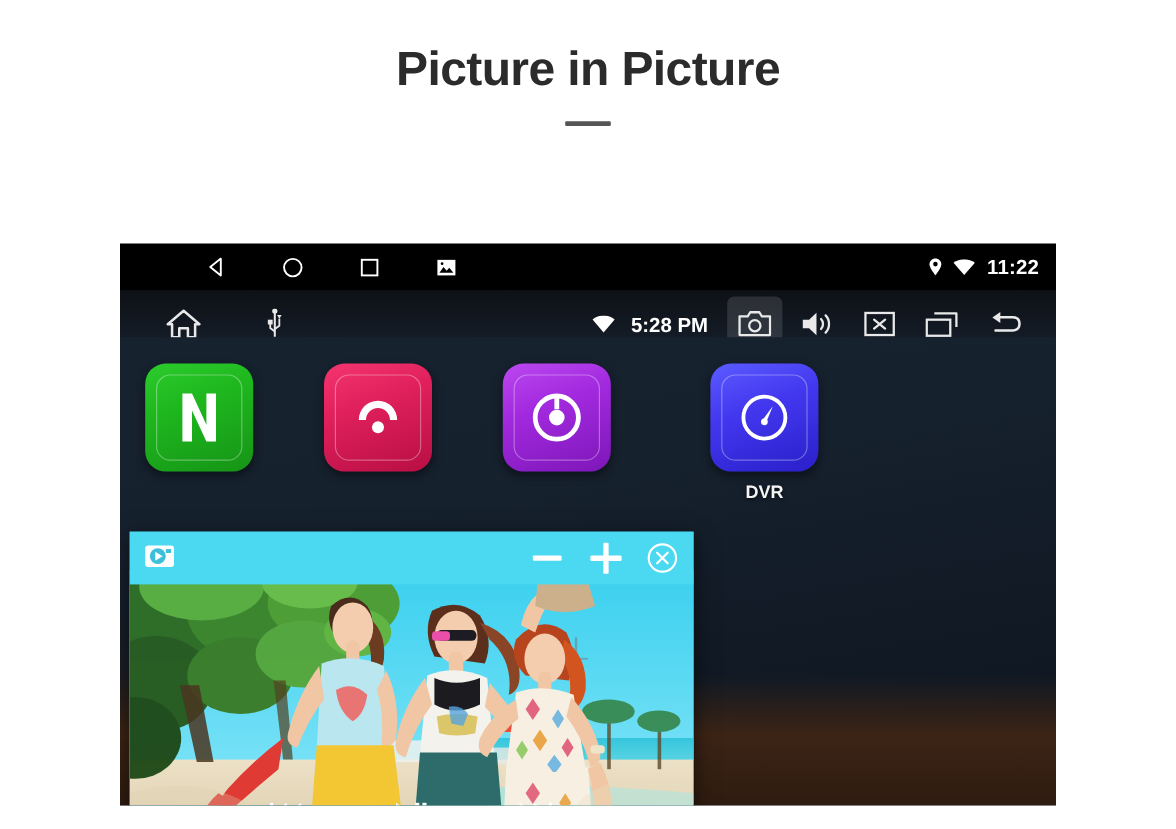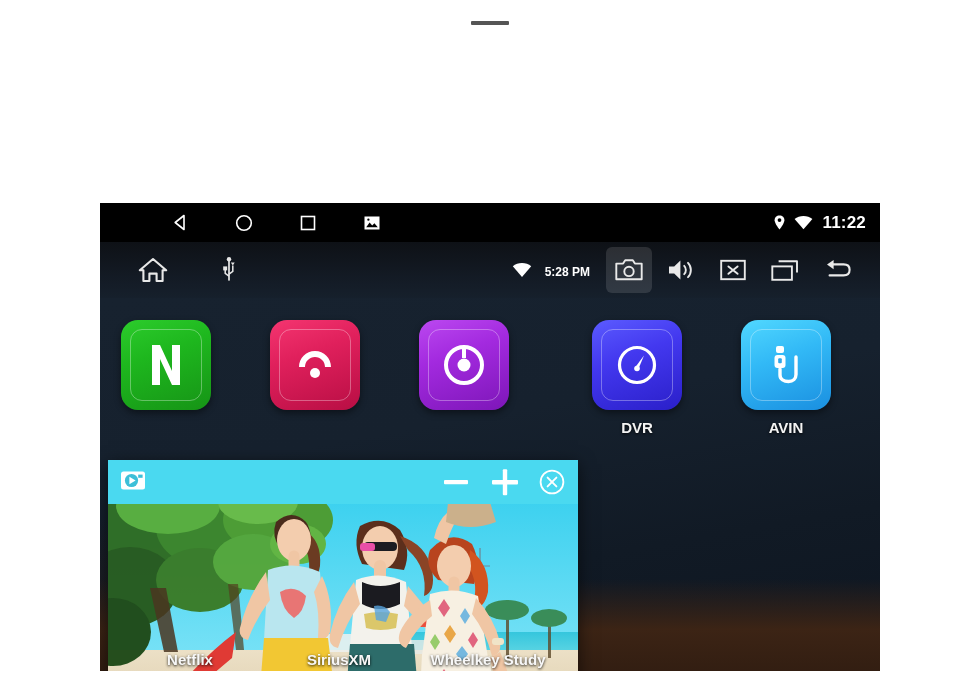--- a/index.html
+++ b/index.html
@@ -89,25 +89,25 @@
     display: flex; align-items: center;
   }
   .tb-left { display: flex; align-items: center; gap: 30px; margin-left: 30px; }
   .tb-right { position: absolute; right: 20px; display: flex; align-items: center; gap: 6px; }
   .tb-btn {
     width: 46px; height: 46px;
     display: flex; align-items: center; justify-content: center;
     border-radius: 6px;
   }
   .tb-btn.active { background: rgba(255,255,255,0.12); }
-  .tb-time { color: #fff; font-size: 12px; font-weight: bold; margin: 4px 10px 0 7px; }
+  .tb-time { color: #fff; font-size: 17px; font-weight: bold; margin: 4px 10px 0 7px; }
 
   
   .homescreen {
-    position: absolute; left: 0; top: 95px;
+    position: absolute; left: 0; top: 78px;
     width: 780px; height: 393px;
     background:
       radial-gradient(ellipse 420px 300px at 22% 100%, #3a2218 0%, rgba(58,34,24,0) 70%),
       linear-gradient(170deg, #17222f 0%, #16212e 35%, #111a25 65%, #0d1520 100%);
   }
   .brownfloor {
     position: absolute; left: 0; bottom: 0; width: 780px; height: 112px;
     background: linear-gradient(180deg, rgba(60,32,20,0) 0%, #3c2415 45%, #2e1b10 100%);
   }
 
@@ -194,20 +194,21 @@
     transform: translateX(-50%);
   }
   svg { display: block; }
 </style>
 </head>
 <body>
 
 <div class="page">
 
   <div class="hero">
+    <h1 class="hero-title">Picture in Picture</h1>
     <div class="hero-rule"></div>
   </div>
 
   <div class="device">
 
     <div class="statusbar">
       <div class="sb-navs">
         <div class="sb-nav">
           <svg width="17" height="17" viewBox="0 0 17 17">
             <path d="M12 1.5 L3.2 8.5 L12 15.5 Z" fill="none" stroke="#fff" stroke-width="1.6" stroke-linejoin="round"></path>
@@ -342,31 +343,20 @@
           <div class="app-tile" style="background:linear-gradient(160deg,#5b5bff 0%,#4338ef 40%,#2a1fc9 100%);">
             <svg width="46" height="46" viewBox="0 0 46 46">
               <circle cx="23" cy="23" r="17.5" fill="none" stroke="#fff" stroke-width="3.2"></circle>
               <path d="M30 13.5 L21.8 24.5 L24.6 26.6 Z" fill="#fff"></path>
               <circle cx="23" cy="26.5" r="2.8" fill="#fff"></circle>
             </svg>
           </div>
           <div class="app-label">DVR</div>
         </div>
 
-        <div class="app" style="left:638px; top:22px;">
-          <div class="app-tile" style="background:linear-gradient(160deg,#51d8ff 0%,#32b9f6 42%,#1a8fe0 100%);">
-            <svg width="40" height="46" viewBox="0 0 40 46">
-              <rect x="10" y="4" width="8" height="7" rx="2" fill="#fff"></rect>
-              <rect x="8.5" y="13" width="11" height="13" rx="3" fill="#fff"></rect>
-              <rect x="12.2" y="16.2" width="3.6" height="5" rx="1" fill="#2fa6e8"></rect>
-              <path d="M14 27 L14 33 C14 37.5 18 39.5 22.5 39.5 C27 39.5 30 36.5 30 32.5 L30 15" fill="none" stroke="#fff" stroke-width="3.4" stroke-linecap="round"></path>
-            </svg>
-          </div>
-          <div class="app-label">AVIN</div>
-        </div>
 
 
       </div>
 
       <div class="pip">
 
         <div class="pip-bar"></div>
 
         <div class="pip-camicon">
           <svg width="26" height="23" viewBox="0 0 26 23">
@@ -542,21 +532,16 @@
                 <path d="M2 2 L2 20 L13.5 11 Z" fill="#ffffff"></path>
                 <path d="M14 2 L14 20 L25.5 11 Z" fill="#ffffff"></path>
                 <rect x="26.4" y="2" width="2.6" height="18" fill="#ffffff"></rect>
               </svg>
             </div>
           </div>
 
         </div>
       </div>
 
-      <div class="dock-labels">
-        <div class="dock-label" style="left:90px;">Netflix</div>
-        <div class="dock-label" style="left:239px;">SiriusXM</div>
-        <div class="dock-label" style="left:388px;">Wheelkey Study</div>
-      </div>
 
     </div>
   </div>
 </div>
 
 </body></html>

